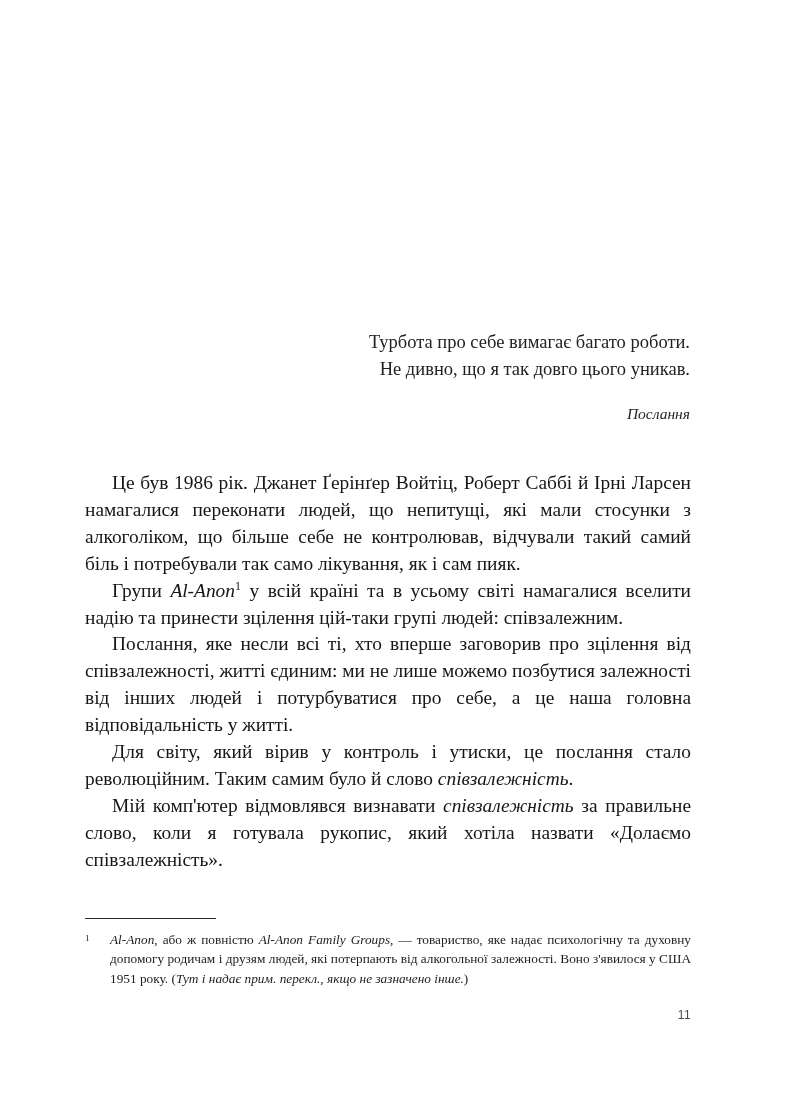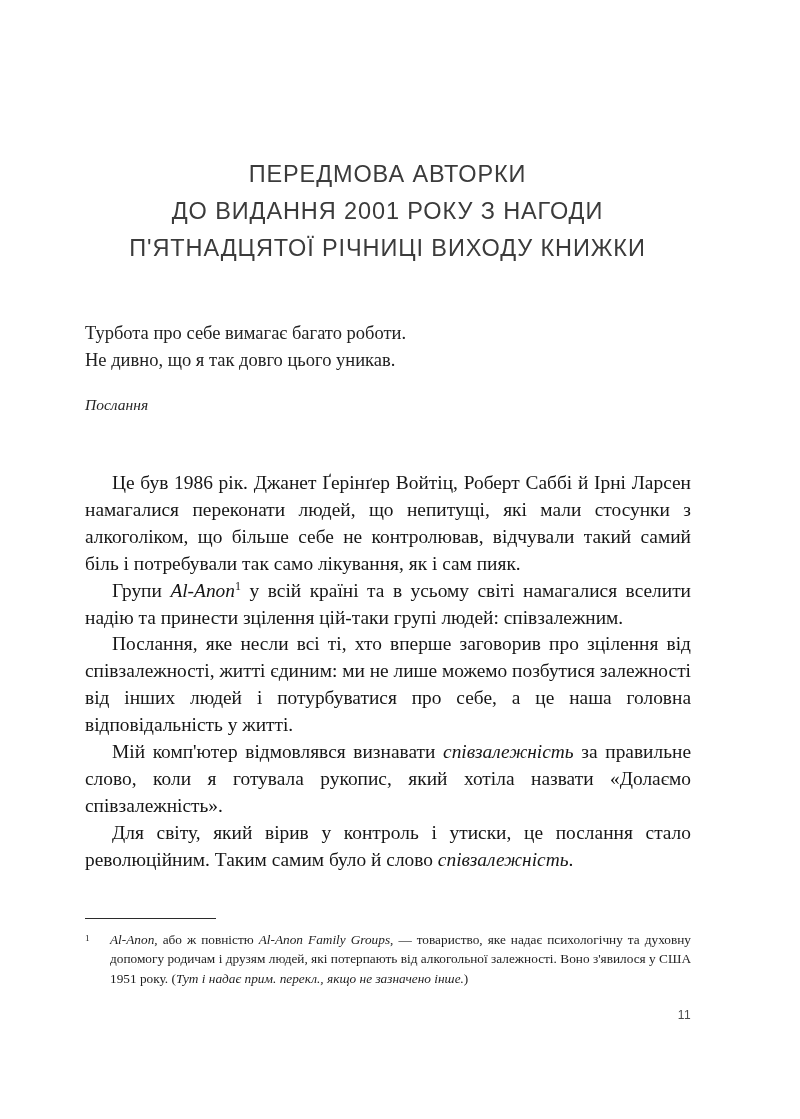--- a/index.html
+++ b/index.html
@@ -37,23 +37,23 @@
   }
   .chapter-title .tline {
     display: block;
     white-space: nowrap;
   }
 
   
   .epigraph {
     position: absolute;
     left: 85px;
-    top: 320px;
+    top: 329px;
     width: 605px;
-    text-align: left;
+    text-align: right;
     font-size: 18.5px;
     line-height: 27px;
     color: #222;
   }
   .epigraph .eline { display: block; }
   .epigraph .attribution {
     display: block;
     margin-top: 17px;
     font-style: italic;
     font-size: 15.5px;
@@ -135,38 +135,33 @@
     font-size: 12px;
     letter-spacing: 0.4px;
     color: #4a4a4a;
   }
 </style>
 </head>
 <body>
 
 <div class="page">
 
-  <h1 class="chapter-title">
-    <span class="tline">ПЕРЕДМОВА АВТОРКИ</span>
-    <span class="tline">ДО ВИДАННЯ 2001 РОКУ З НАГОДИ</span>
-    <span class="tline">П'ЯТНАДЦЯТОЇ РІЧНИЦІ ВИХОДУ КНИЖКИ</span>
-  </h1>
 
   <div class="epigraph">
     <span class="eline">Турбота про себе вимагає багато роботи.</span>
     <span class="eline">Не дивно, що я так довго цього уникав.</span>
     <span class="attribution">Послання</span>
   </div>
 
   <div class="body-text">
     <p><span>Це був 1986 рік. Джанет Ґерінґер Войтіц, Роберт Саббі й Ірні Ларсен намагалися переконати людей, що непитущі, які мали стосунки з алкоголіком, що більше себе не контролював, відчували такий самий біль і потребували так само лікування, як і сам пияк.</span></p>
     <p><span>Групи </span><i>Al-Anon</i><sup class="fn-ref">1</sup><span> у всій країні та в усьому світі намагалися вселити надію та принести зцілення цій-таки групі людей: співзалежним.</span></p>
     <p><span>Послання, яке несли всі ті, хто вперше заговорив про зцілення від співзалежності, житті єдиним: ми не лише можемо позбутися залежності від інших людей і потурбуватися про себе, а це наша головна відповідальність у житті.</span></p>
+    <p><span>Для світу, який вірив у контроль і утиски, це послання стало революційним. Таким самим було й слово </span><i>співзалежність</i><span>.</span></p>
     <p><span>Мій комп'ютер відмовлявся визнавати </span><i>співзалежність</i><span> за правильне слово, коли я готувала рукопис, який хотіла назвати «Долаємо співзалежність».</span></p>
-    <p><span>Для світу, який вірив у контроль і утиски, це послання стало революційним. Таким самим було й слово </span><i>співзалежність</i><span>.</span></p>
   </div>
 
   <div class="footnote-rule"></div>
 
   <div class="footnote">
     <div class="fn-row">
       <div class="fn-marker">1</div>
       <div class="fn-body"><i>Al-Anon</i><span>, або ж повністю </span><i>Al-Anon Family Groups</i><span>, — товариство, яке надає психологічну та духовну допомогу родичам і друзям людей, які потерпають від алкогольної залежності. Воно з'явилося у США 1951 року. (</span><i>Тут і надає прим. перекл., якщо не зазначено інше.</i><span>)</span></div>
     </div>
   </div>

